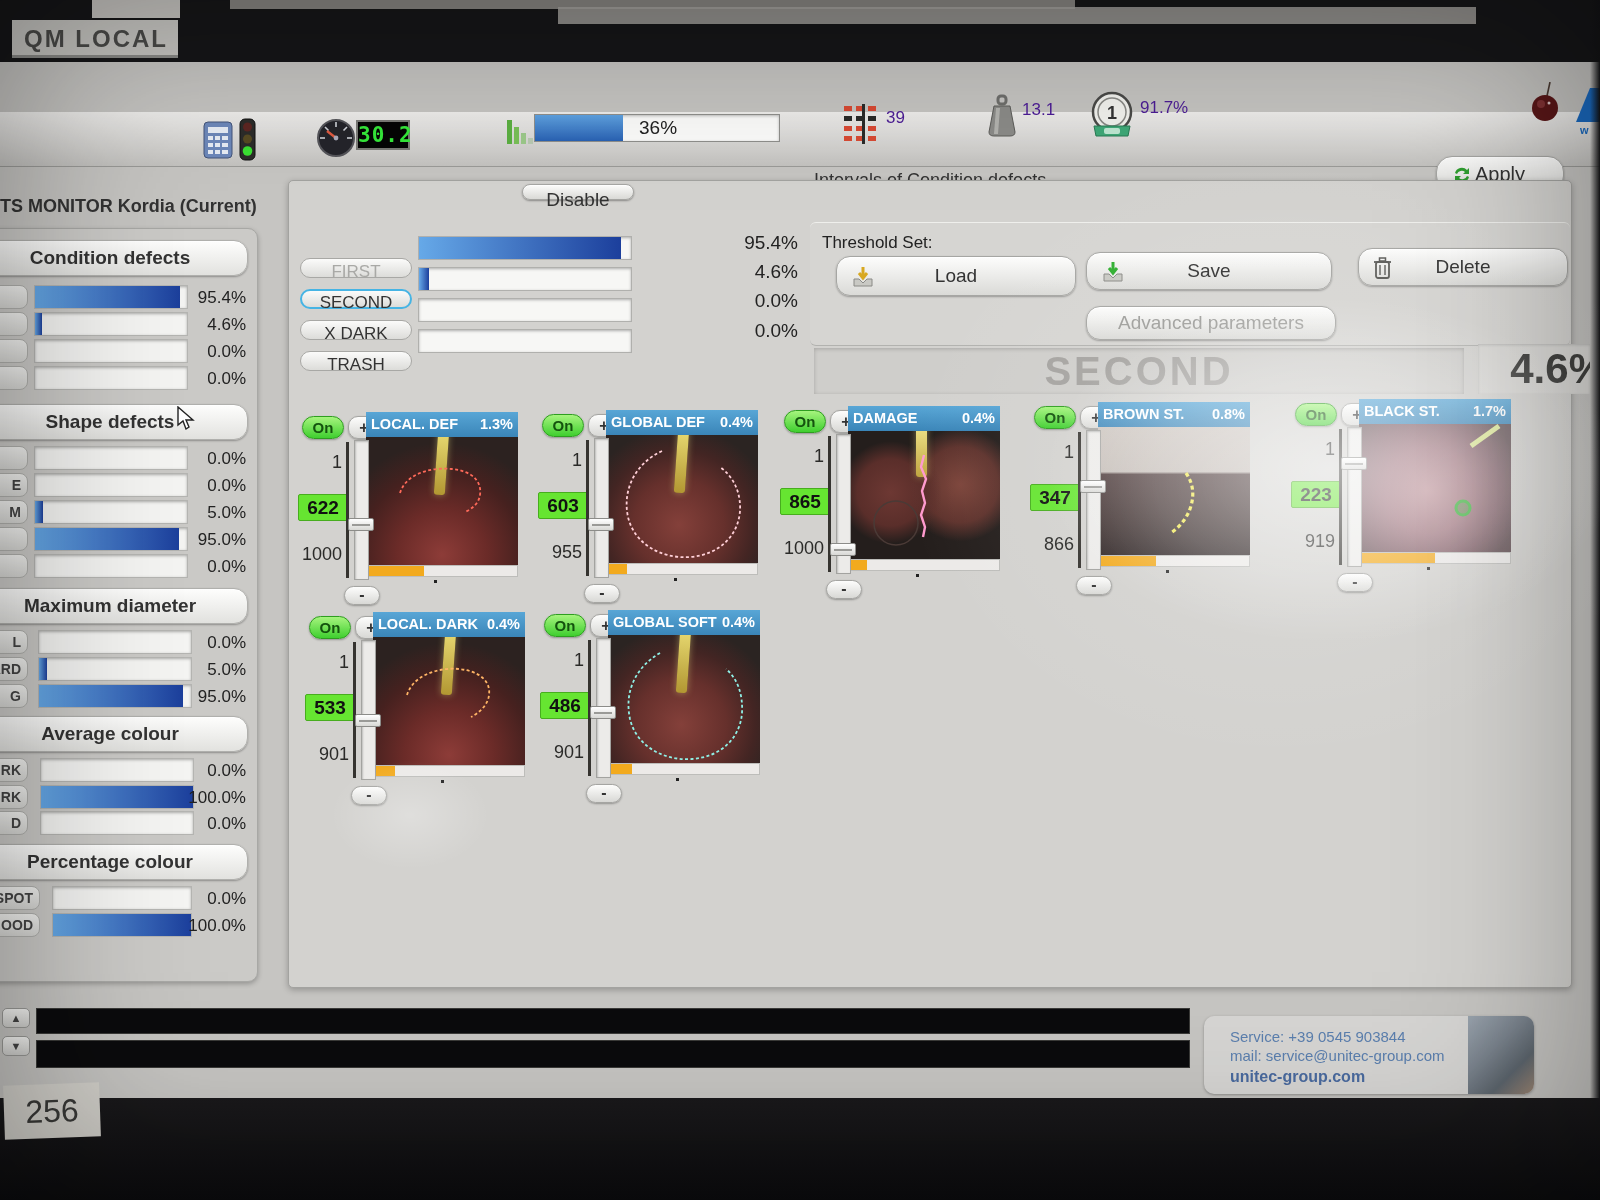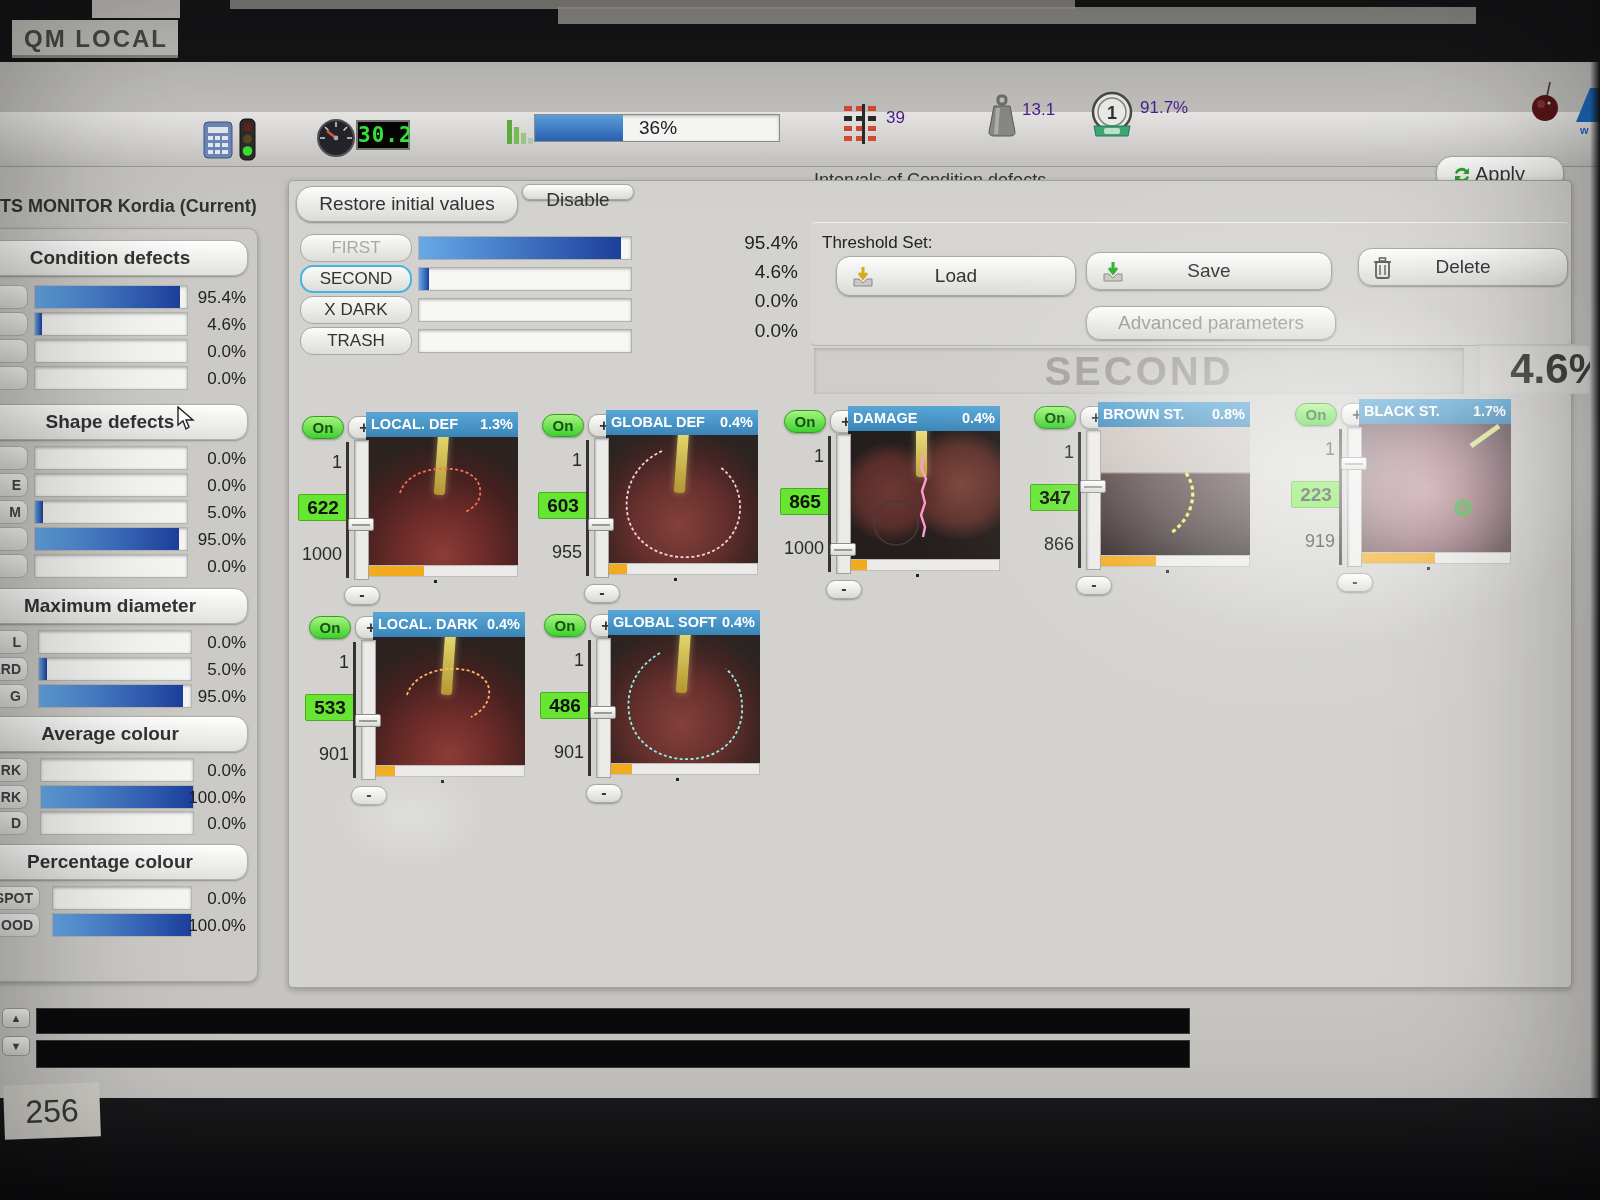--- a/index.html
+++ b/index.html
@@ -63,22 +63,22 @@
         text-align:right;padding-right:6px;line-height:22px;overflow:hidden;}
   .stub.wide{left:-56px;width:96px;}
   .mtrack{position:absolute;left:34px;width:154px;height:24px;background:#f5f5f3;border:1px solid #b5b5b2;
           box-shadow:inset 0 1px 3px rgba(0,0,0,.3);}
   .mfill{height:100%;background:linear-gradient(90deg,#66a9e8,#1c3f9c);}
   .mval{position:absolute;width:66px;font-size:17px;color:#222;text-align:right;}
 
   
   .restore-btn{left:296px;top:186px;width:222px;height:36px;font-size:19px;line-height:34px;}
   .disable-btn{left:522px;top:184px;width:112px;height:16px;font-size:19px;line-height:30px;}
-  .classbtn{position:absolute;left:300px;width:112px;height:28px;background:linear-gradient(#fbfbfa,#dcdcd9);
-            border:1px solid #a8a8a5;border-radius:13px;font-size:17px;text-align:center;line-height:26px;color:#333;}
+  .classbtn{position:absolute;left:300px;width:112px;height:20px;background:linear-gradient(#fbfbfa,#dcdcd9);
+            border:1px solid #a8a8a5;border-radius:13px;font-size:17px;text-align:center;line-height:26px;color:#333;margin-top:24px;}
   .classbtn.disabled{color:#a9a9a6;}
   .classbtn.selected{border:2px solid #46b4e4;line-height:24px;}
   .classbar{position:absolute;left:418px;width:214px;height:24px;background:#f7f7f5;border:1px solid #b0b0ad;
             box-shadow:inset 0 1px 3px rgba(0,0,0,.3);}
   .classval{position:absolute;left:708px;width:90px;font-size:19px;color:#222;text-align:right;}
 
   
   .threshold-panel{position:absolute;left:810px;top:222px;width:760px;height:124px;background:#d6d5d2;
                    border-radius:6px;border-top:1px solid #efefec;border-bottom:1px solid #b2b2af;}
   .threshold-label{position:absolute;left:12px;top:10px;font-size:17px;color:#222;}
@@ -376,21 +376,20 @@
   <div class="stub wide" style="top:913px">OOD</div>
   <div class="mtrack" style="left:52px;top:913px;width:140px">
         <div class="mfill" style="width: 100%;"></div>
       </div>
   <div class="mval" style="left:186px;top:916px;width:60px">100.0%</div>
 
   <svg class="cursor" width="22" height="26">
     <polygon points="2,1 2,19 7,15 10,23 13,21 10,14 17,14" fill="#fff" stroke="#222" stroke-width="1.4"></polygon>
   </svg>
 
-  <div class="btn restore-btn">Restore initial values</div>
   <div class="btn disable-btn">Disable</div>
 
   <div class="classbtn disabled" style="top:234px">FIRST</div>
   <div class="classbar" style="top:236px">
         <div class="mfill" style="width: 95.4%;"></div>
       </div>
   <div class="classval" style="top:232px">95.4%</div>
 
   <div class="classbtn selected" style="top:265px">SECOND</div>
   <div class="classbar" style="top:267px">
@@ -617,20 +616,26 @@
           <div class="handle" style="top: 68px;"></div>
         </div>
     <div class="minus-btn">-</div>
   </div>
 
   <div class="mini-btn" style="top:1008px">▲</div>
   <div class="mini-btn" style="top:1036px">▼</div>
   <div class="console-bar" style="top:1008px;height:26px"></div>
   <div class="console-bar" style="top:1040px;height:28px"></div>
 
+  <div class="service">
+    <div class="t1">Service: +39 0545 903844</div>
+    <div class="t2">mail: service@unitec-group.com</div>
+    <div class="t3">unitec-group.com</div>
+    <div class="photo-chip"></div>
+  </div>
 
   <div class="bezel-right"></div>
 
   <div class="glare g2"></div>
   <div class="glare g1"></div>
   <div class="glare g3"></div>
 </div>
 
 <div class="bezel-bottom">
   <div class="sticker">256</div>

